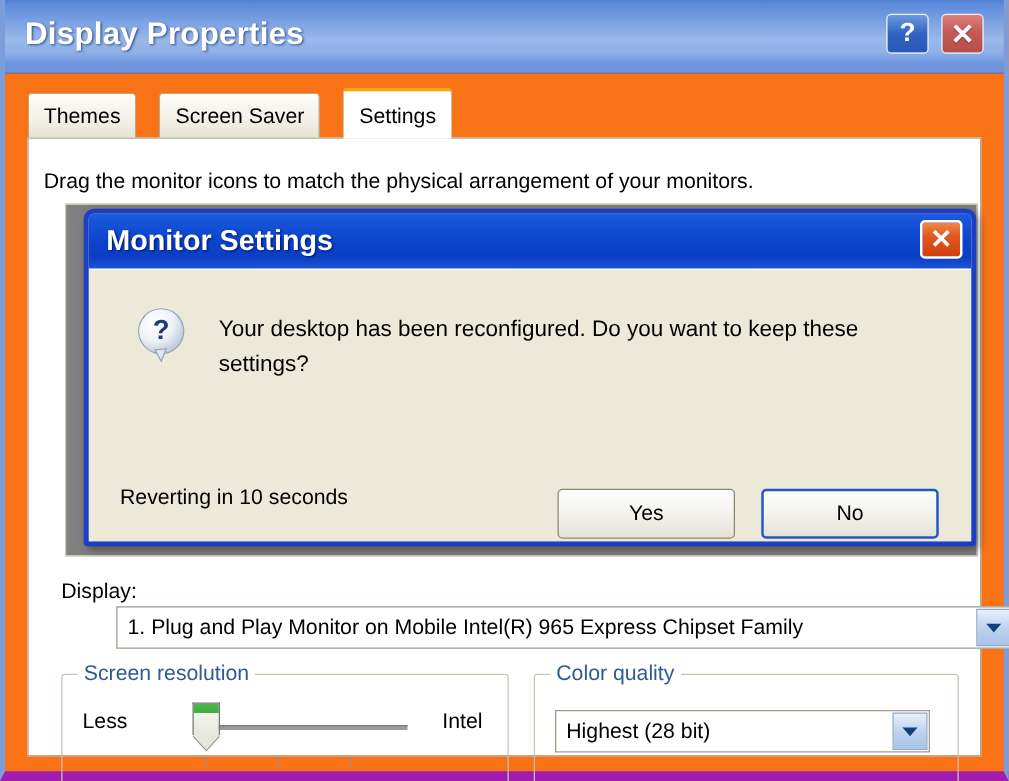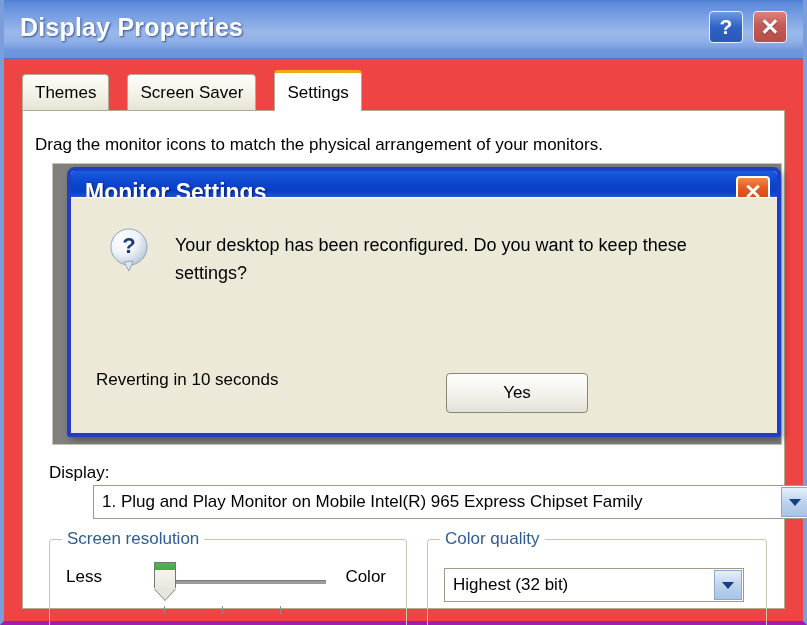--- a/index.html
+++ b/index.html
@@ -11,22 +11,22 @@
   }
 
   
   #xp-window {
     position: absolute;
     left: 0; top: 0;
     width: 807px; height: 625px;
     box-sizing: border-box;
     border-left: 4px solid #7b9ddb;
     border-right: 4px solid #7b9ddb;
-    border-bottom: 4px solid #a21caf;
-    background: #ef4444;
+    border-bottom: 8px solid #a21caf;
+    background: #f97316;
   }
 
   
   #titlebar {
     position: absolute;
     left: 0; top: 0;
     right: 0;
     height: 58px;
     background: linear-gradient(180deg,#4f7fd4 0%, #5d8ada 6%, #7ba2e3 30%, #9ab8ea 55%, #8fb0e7 72%, #6e94dd 88%, #6d93dc 100%);
     border-bottom: 1px solid #4f74c8;
@@ -254,21 +254,21 @@
     width: 714px; height: 270px;
     box-sizing: border-box;
     border: 4px solid #1c3fc4;
     border-radius: 8px 8px 3px 3px;
     background: #ece9d8;
     box-shadow: 3px 3px 7px rgba(0,0,0,0.35);
     overflow: hidden;
   }
   #dlg-titlebar {
     position: relative;
-    height: 26px;
+    height: 44px;
     background: linear-gradient(180deg,#1b5ce0 0%, #1452d8 18%, #0b45cc 50%, #0a3fc4 78%, #1d55d4 100%);
   }
   #dlg-title-text {
     position: absolute;
     left: 14px; top: 8px;
     font-size: 23px;
     font-weight: bold;
     color: #ffffff;
     text-shadow: 1px 1px 2px rgba(0,0,60,0.7);
     white-space: nowrap;
@@ -365,35 +365,35 @@
     <div id="display-combo">
       <span id="display-combo-text">1. Plug and Play Monitor on Mobile Intel(R) 965 Express Chipset Family</span>
       <span class="combo-arrow">
           <i></i>
         </span>
     </div>
 
     <div class="groupbox" id="res-group">
       <div class="gb-title">Screen resolution</div>
       <div id="less-label">Less</div>
-      <div id="more-label">Color</div>
+      <div id="more-label">Intel</div>
       <div id="slider-track"></div>
       <div id="slider-thumb">
         <div class="thumb-body"></div>
         <div class="thumb-tip"></div>
       </div>
       <div class="tickmark" style="left:114px"></div>
       <div class="tickmark" style="left:172px"></div>
       <div class="tickmark" style="left:230px"></div>
     </div>
 
     <div class="groupbox" id="color-group">
       <div class="gb-title">Color quality</div>
       <div id="color-combo">
-        <span id="color-combo-text">Highest (32 bit)</span>
+        <span id="color-combo-text">Highest (28 bit)</span>
         <span class="combo-arrow">
             <i></i>
           </span>
       </div>
     </div>
 
   </div>
 
   <div id="monitor-dialog">
     <div id="dlg-titlebar">
@@ -409,16 +409,17 @@
             <stop offset="100%" stop-color="#b9c6d8"></stop>
           </radialGradient>
         </defs>
         <path d="M23 3 a18 18 0 1 1 -0.1 0 Z" fill="url(#qg)" stroke="#93a4bb" stroke-width="1"></path>
         <path d="M18 36 l5 9 l4 -10 Z" fill="#dfe6ef" stroke="#93a4bb" stroke-width="1"></path>
         <text x="23" y="27" font-family="Liberation Sans, sans-serif" font-size="22" font-weight="bold" fill="#1c3b7a" text-anchor="middle">?</text>
       </svg>
       <div id="dlg-message">Your desktop has been reconfigured.  Do you want to keep these settings?</div>
       <div id="revert-text">Reverting in 10 seconds</div>
       <div class="dlg-btn" id="yes-btn">Yes</div>
+      <div class="dlg-btn" id="no-btn">No</div>
     </div>
   </div>
 
 </div>
 
 </body></html>

